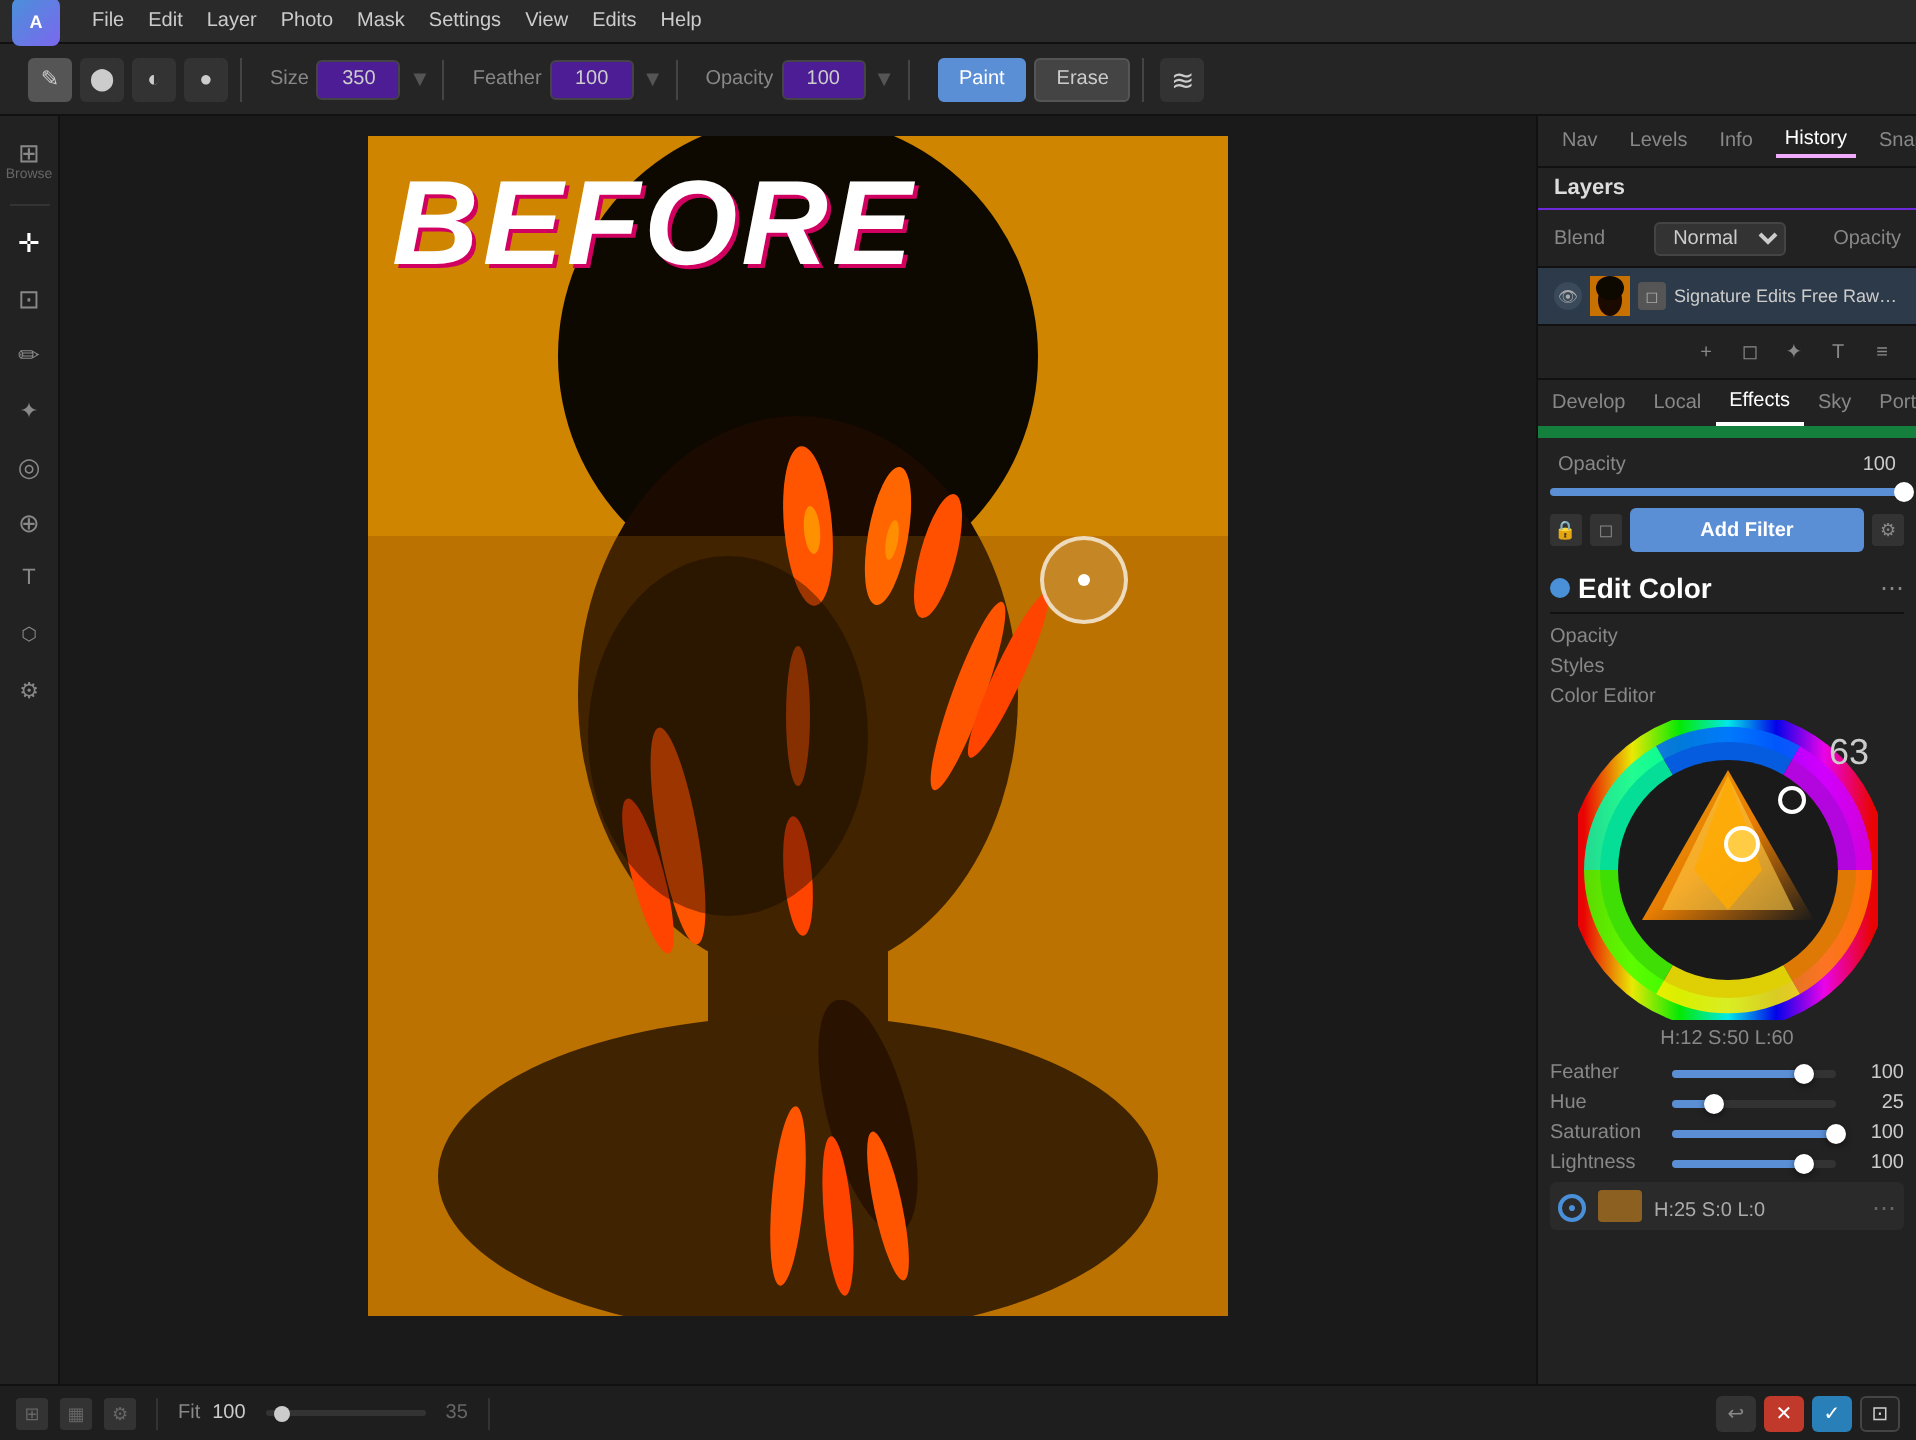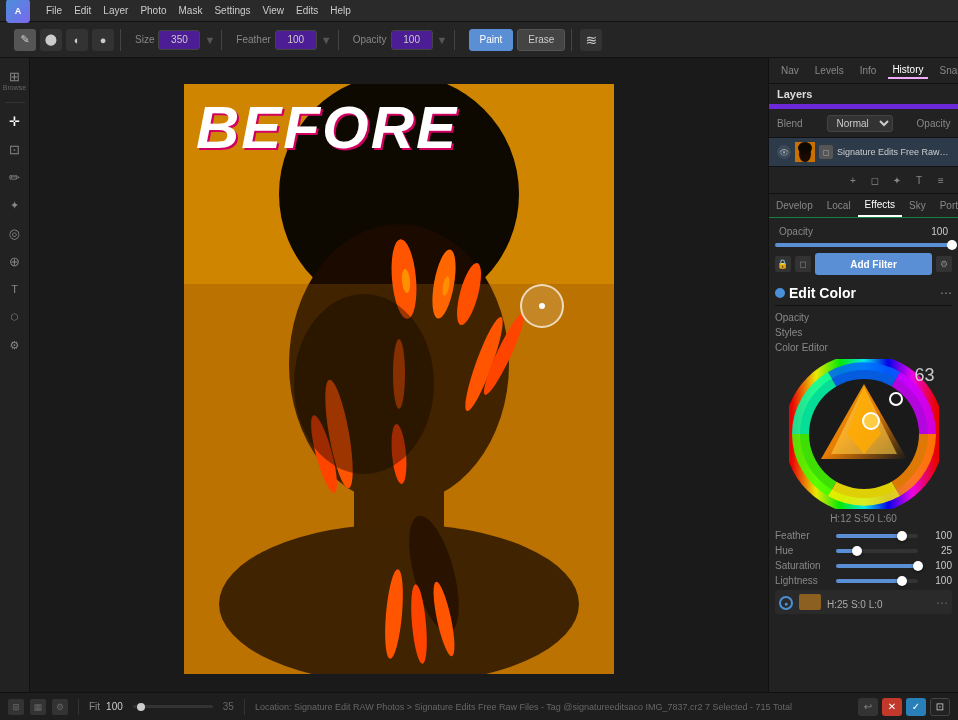--- a/index.html
+++ b/index.html
@@ -24,48 +24,48 @@
     #main { display: flex; height: calc(720px - 22px - 36px - 28px); }
 
     
     #left-sidebar { width: 30px; background: #222; display: flex; flex-direction: column; align-items: center; padding: 6px 0; gap: 4px; border-right: 1px solid #111; }
     .side-tool { width: 24px; height: 24px; display: flex; align-items: center; justify-content: center; border-radius: 3px; cursor: pointer; color: #888; font-size: 13px; }
     .side-tool.active { color: #fff; }
     .side-tool-label { font-size: 7px; color: #666; }
 
     
     #canvas-area { flex: 1; background: #1a1a1a; position: relative; overflow: hidden; display: flex; align-items: flex-start; justify-content: center; }
-    #canvas-img { width: 430px; height: 590px; margin: 26px auto; position: relative; background: #2a1a0a; overflow: hidden; }
+    #canvas-img { width: 430px; height: 590px; margin: 10px auto; position: relative; background: #2a1a0a; overflow: hidden; }
     .before-text { position: absolute; top: 14px; left: 12px; font-size: 60px; font-weight: 900; color: #fff; z-index: 2; letter-spacing: 2px; line-height: 1; text-shadow: 2px 2px 0 #d10060; font-style: italic; }
     .circle-indicator { position: absolute; top: 200px; right: 50px; width: 44px; height: 44px; border-radius: 50%; border: 2px solid rgba(255,255,255,0.7); background: rgba(255,255,255,0.15); display: flex; align-items: center; justify-content: center; z-index: 10; }
     .circle-dot { width: 6px; height: 6px; border-radius: 50%; background: #fff; }
 
     
     #right-panel { width: 190px; background: #222; border-left: 1px solid #111; display: flex; flex-direction: column; }
 
     
     #nav-tabs { display: flex; align-items: center; padding: 4px 8px; gap: 8px; border-bottom: 1px solid #111; background: #222; }
     .nav-tab { font-size: 10px; color: #888; cursor: pointer; padding: 2px 4px; }
     .nav-tab.active { color: #fff; border-bottom: 2px solid #f0abfc; }
 
     
-    #layers-header { display: flex; align-items: center; justify-content: space-between; padding: 4px 8px; border-bottom: 5px solid #6d28d9; }
+    #layers-header { display: flex; align-items: center; justify-content: space-between; padding: 4px 8px; border-bottom: 1px solid #6d28d9; }
     .layers-title { font-size: 11px; color: #ddd; font-weight: 600; }
     .blend-row { display: flex; align-items: center; gap: 24px; padding: 4px 8px; border-bottom: 1px solid #111; }
     .blend-label { font-size: 10px; color: #888; }
     .blend-select { background: #333; border: 1px solid #444; border-radius: 3px; color: #ccc; font-size: 10px; padding: 1px 5px; }
     .layer-row { display: flex; align-items: center; gap: 4px; padding: 4px 8px; background: #2d3a4a; border-bottom: 1px solid #111; }
     .layer-thumb { width: 20px; height: 20px; border-radius: 2px; background: #5a8fd6; display: flex; align-items: center; justify-content: center; font-size: 7px; color: white; }
     .layer-name { font-size: 9px; color: #ccc; flex: 1; white-space: nowrap; overflow: hidden; text-overflow: ellipsis; }
     .layer-icon-sm { width: 14px; height: 14px; background: #444; border-radius: 2px; display: flex; align-items: center; justify-content: center; font-size: 8px; color: #888; }
     .layer-toolbar { display: flex; align-items: center; justify-content: flex-end; padding: 4px 8px; gap: 4px; border-bottom: 1px solid #111; }
     .layer-tool-btn { width: 18px; height: 18px; background: transparent; border: none; color: #888; cursor: pointer; font-size: 10px; display: flex; align-items: center; justify-content: center; }
 
     
-    #adjust-tabs { display: flex; align-items: center; gap: 0; border-bottom: 1px solid #15803d; }
+    #adjust-tabs { display: flex; align-items: center; gap: 0; border-bottom: 6px solid #15803d; }
     .adj-tab { font-size: 10px; color: #888; cursor: pointer; padding: 5px 7px; }
     .adj-tab.active { color: #fff; border-bottom: 2px solid #fff; }
 
     
     #effects-panel { flex: 1; overflow-y: auto; padding: 6px; }
     .effects-top-row { display: flex; align-items: center; justify-content: space-between; padding: 2px 4px 6px 4px; }
     .opacity-label { font-size: 10px; color: #888; }
     .opacity-val { font-size: 10px; color: #ccc; }
     .filter-row { display: flex; align-items: center; gap: 4px; padding: 2px 0 6px 0; }
     .filter-icons { display: flex; align-items: center; gap: 4px; }
@@ -438,21 +438,20 @@
     <div class="status-icon">▦</div>
     <div class="status-icon">⚙</div>
     <div style="width:1px;height:16px;background:#333;margin:0 4px;"></div>
     <span class="fit-label">Fit</span>
     <span class="fit-val">100</span>
     <div class="zoom-slider">
       <div class="zoom-thumb"></div>
     </div>
     <span class="zoom-num">35</span>
     <div style="width:1px;height:16px;background:#333;margin:0 4px;"></div>
-    <span class="breadcrumb">Location: Signature Edit RAW Photos &gt; Signature Edits Free Raw Files - Tag @signatureeditsaco IMG_7837.cr2    7 Selected - 715 Total</span>
   </div>
   <div class="status-right">
     <div class="status-btn">↩</div>
     <div class="status-btn red-btn">✕</div>
     <div class="status-btn blue-btn">✓</div>
     <div class="status-btn dark-btn">⊡</div>
   </div>
 </div>
 
 </body></html>

